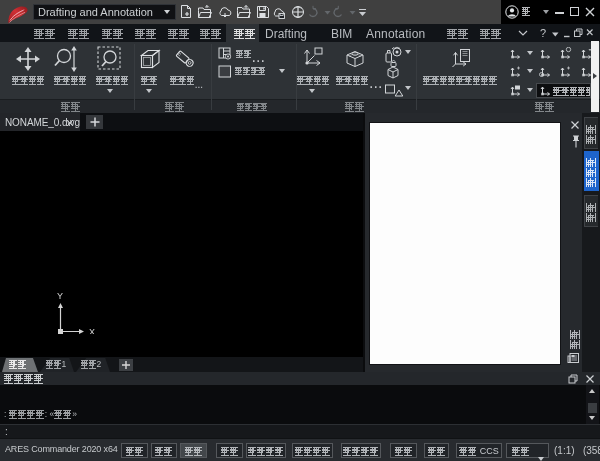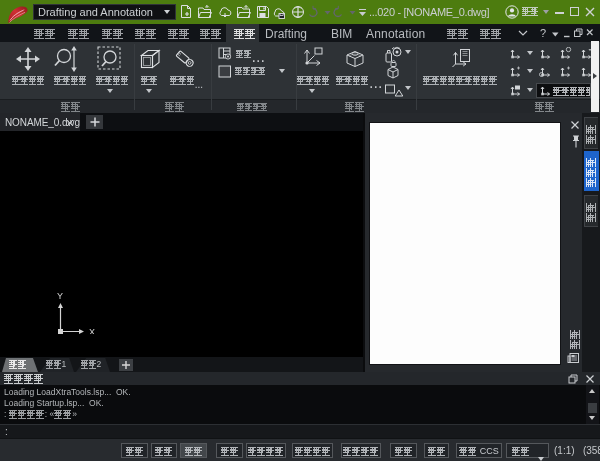--- a/index.html
+++ b/index.html
@@ -17,21 +17,21 @@
  opacity:.85;filter:blur(0.2px)}
 .z8{width:7px;height:8.5px;margin-right:.75px!important}
 .z85{width:7.5px;height:9px;margin-right:.75px!important}
 .z9{width:8px;height:9px}
 .z10{width:9px;height:10px}
 .z11{width:10px;height:10px}
 .cart{display:inline-block;width:0;height:0;border-left:3.5px solid transparent;border-right:3.5px solid transparent;border-top:4px solid currentColor}
 svg{display:block}
 .lbl{position:absolute;color:#c3c6ca;white-space:nowrap}
 </style></head><body>
-<div class="abs" style="left:0;top:0;width:600px;height:24px;background:#4d7c0f">
+<div class="abs" style="left:0;top:0;width:501px;height:24px;background:#404040">
     <svg class="abs" style="left:7px;top:5px" width="22" height="19" viewBox="0 0 22 19">
 <defs>
         <linearGradient id="lg" x1="0" y1="1" x2="1" y2="0">
 <stop offset="0" stop-color="#a81e22"></stop>
           <stop offset=".55" stop-color="#d03035"></stop>
           <stop offset="1" stop-color="#8c181b"></stop>
         </linearGradient>
       </defs>
 <path d="M1.5 18.5 C0.8 11.5 4 5.5 10 2.8 C15.5 0.4 20 2 20.5 4.6 C21 7.4 17.5 9.2 14.2 11 C9.5 13.6 4.2 15 1.5 18.5 Z" fill="url(#lg)"></path>
 <path d="M3 15.5 C5.5 11.5 10 8 16.5 5.2" stroke="#f0c0c0" stroke-width="1" fill="none" opacity=".85"></path>
@@ -67,21 +67,20 @@
         <path d="M152.5 8 h6 l-3 3.5 z" fill="#63676b" stroke="none"></path>
       </g>
 <g stroke="#63676b">
         <path d="M166 5.5 a4 4 0 1 0 3.5 6" stroke-width="1.3"></path>
         <path d="M166.3 2.8 v3 h-3" stroke-width="1"></path>
         <path d="M177.5 8 h6 l-3 3.5 z" fill="#63676b" stroke="none"></path>
       </g>
 <path d="M187 6.5 h7" stroke="#c9ccd0"></path>
       <path d="M187 9 h7 l-3.5 4 z" fill="#c9ccd0" stroke="none"></path>
 </svg>
-    <div class="abs" style="left:369px;top:6px;font-size:11px;color:#cacdd1;letter-spacing:-0.3px">...020 - [NONAME_0.dwg]</div>
     <svg class="abs" style="left:505px;top:5px" width="14" height="14" viewBox="0 0 14 14">
 <circle cx="7" cy="7" r="6.2" fill="none" stroke="#e4e7ea" stroke-width="1"></circle>
 <circle cx="7" cy="5.4" r="2.1" fill="#e4e7ea"></circle>
 <path d="M2.8 11.5 a4.5 3.6 0 0 1 8.4 0" fill="#e4e7ea"></path>
 </svg>
     <div class="abs" style="left:522px;top:7px;color:#d6d9dc"><b class="c z85"></b><b class="c z85"></b></div>
     <span class="cart abs" style="left:543px;top:10px;color:#9da0a4"></span>
     <div class="abs" style="left:555px;top:12px;width:9px;height:1.6px;background:#cfd2d5"></div>
     <div class="abs" style="left:570px;top:7px;width:9px;height:9px;border:1.4px solid #cfd2d5"></div>
     <svg class="abs" style="left:584px;top:6px" width="12" height="12" viewBox="0 0 12 12">
@@ -338,30 +337,30 @@
 <div class="abs" style="left:0;top:372px;width:600px;height:66px;background:#0a0b0d">
     <div class="abs" style="left:0;top:0;width:600px;height:13px;background:#24272b"></div>
     <div class="abs" style="left:4px;top:1.5px;color:#e8eaec"><b class="c z10"></b><b class="c z10"></b><b class="c z10"></b><b class="c z10"></b></div>
     <svg class="abs" style="left:568px;top:2px" width="11" height="10" viewBox="0 0 11 10" fill="none" stroke="#c9ccd0" stroke-width="1">
       <rect x="1" y="3" width="6" height="6"></rect>
       <path d="M3 3 v-2 h6 v6 h-2"></path>
     </svg>
     <svg class="abs" style="left:585px;top:2px" width="10" height="10" viewBox="0 0 10 10">
       <path d="M1.5 1.5 L8.5 8.5 M8.5 1.5 L1.5 8.5" stroke="#cfd2d5" stroke-width="1.2"></path>
     </svg>
-    <div class="abs" style="left:4px;top:15px;font-size:8.5px;color:#b4b7ba;line-height:11px">Loading LoadXtraTools.lsp...&nbsp;&nbsp;OK.<br>Loading Startup.lsp...&nbsp;&nbsp;OK.</div>
     <div class="abs" style="left:4px;top:37px;font-size:8.5px;color:#b4b7ba">: <span style="position:relative;top:0.5px"><b class="c z9"></b><b class="c z9"></b><b class="c z9"></b><b class="c z9"></b></span>: «<span style="position:relative;top:0.5px"><b class="c z9"></b><b class="c z9"></b></span>»</div>
     <div class="abs" style="left:586px;top:13px;width:13px;height:39px;background:#131418"></div>
     <div class="abs" style="left:589px;top:17px;width:0;height:0;border-left:3.5px solid transparent;border-right:3.5px solid transparent;border-bottom:4.5px solid #c9c9c9"></div>
     <div class="abs" style="left:588px;top:31px;width:9px;height:10px;background:#3a3d41"></div>
     <div class="abs" style="left:589px;top:44px;width:0;height:0;border-left:3.5px solid transparent;border-right:3.5px solid transparent;border-top:4.5px solid #c9c9c9"></div>
     <div class="abs" style="left:0;top:52px;width:600px;height:14px;background:#16181b;border-top:1px solid #2c2f33"></div>
     <div class="abs" style="left:5px;top:54px;font-size:10px;color:#c5c8cb">:</div>
   </div>
 <div class="abs" style="left:0;top:438px;width:600px;height:23px;background:#282b2f;border-top:1px solid #101214">
+    <div class="abs" style="left:5px;top:5px;font-size:9px;letter-spacing:-0.15px;color:#c6c9cc;white-space:nowrap">ARES Commander 2020 x64</div>
     <div class="abs" style="left:121px;top:4px;width:27px;height:15px;background:#212428;border:1px solid #55585c;color:#c9ccd0;text-align:center;padding-top:2.5px;white-space:nowrap"><b class="c z9"></b><b class="c z9"></b></div>
     <div class="abs" style="left:151px;top:4px;width:26px;height:15px;background:#212428;border:1px solid #55585c;color:#c9ccd0;text-align:center;padding-top:2.5px;white-space:nowrap"><b class="c z9"></b><b class="c z9"></b></div>
     <div class="abs" style="left:180px;top:4px;width:27px;height:15px;background:#43474b;border:1px solid #55585c;color:#c9ccd0;text-align:center;padding-top:2.5px;white-space:nowrap"><b class="c z9"></b><b class="c z9"></b></div>
     <div class="abs" style="left:216px;top:4px;width:27px;height:15px;background:#212428;border:1px solid #55585c;color:#c9ccd0;text-align:center;padding-top:2.5px;white-space:nowrap"><b class="c z9"></b><b class="c z9"></b></div>
     <div class="abs" style="left:246px;top:4px;width:40px;height:15px;background:#212428;border:1px solid #55585c;color:#c9ccd0;text-align:center;padding-top:2.5px;white-space:nowrap"><b class="c z9"></b><b class="c z9"></b><b class="c z9"></b><b class="c z9"></b></div>
     <div class="abs" style="left:292px;top:4px;width:41px;height:15px;background:#212428;border:1px solid #55585c;color:#c9ccd0;text-align:center;padding-top:2.5px;white-space:nowrap"><b class="c z9"></b><b class="c z9"></b><b class="c z9"></b><b class="c z9"></b></div>
     <div class="abs" style="left:341px;top:4px;width:40px;height:15px;background:#212428;border:1px solid #55585c;color:#c9ccd0;text-align:center;padding-top:2.5px;white-space:nowrap"><b class="c z9"></b><b class="c z9"></b><b class="c z9"></b><b class="c z9"></b></div>
     <div class="abs" style="left:390px;top:4px;width:27px;height:15px;background:#212428;border:1px solid #55585c;color:#c9ccd0;text-align:center;padding-top:2.5px;white-space:nowrap"><b class="c z9"></b><b class="c z9"></b></div>
     <div class="abs" style="left:424px;top:4px;width:25px;height:15px;background:#212428;border:1px solid #55585c;color:#c9ccd0;text-align:center;padding-top:2.5px;white-space:nowrap"><b class="c z9"></b><b class="c z9"></b></div>
     <div class="abs" style="left:456px;top:4px;width:46px;height:15px;background:#212428;border:1px solid #55585c;color:#c9ccd0;text-align:center;padding-top:2.5px;white-space:nowrap"><b class="c z9"></b><b class="c z9"></b><span style="font-size:9px;line-height:9px;vertical-align:top"> CCS</span></div>

